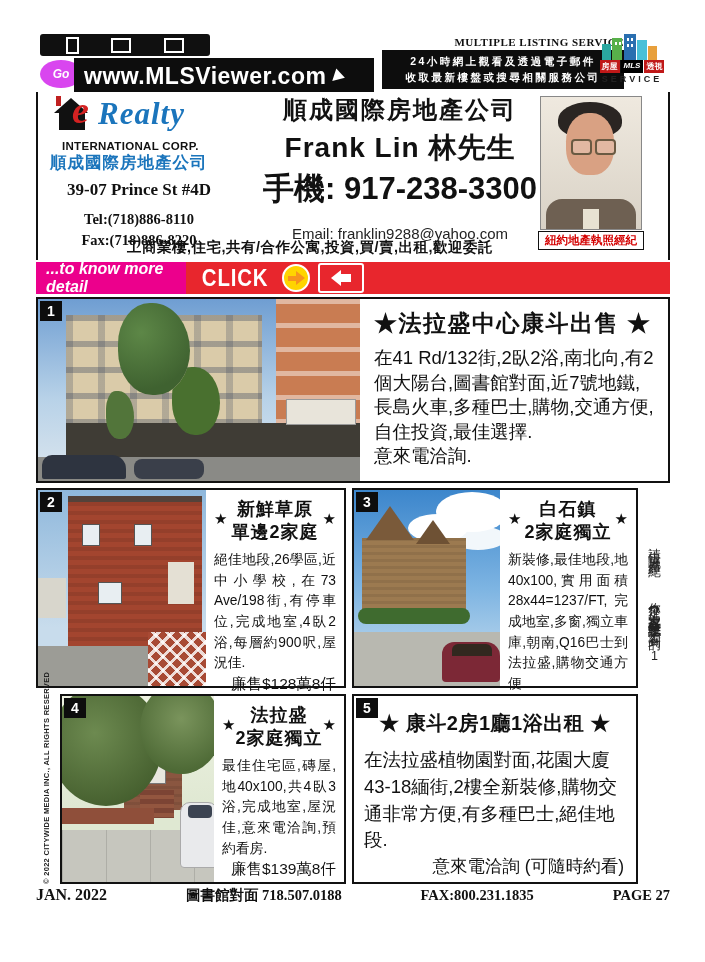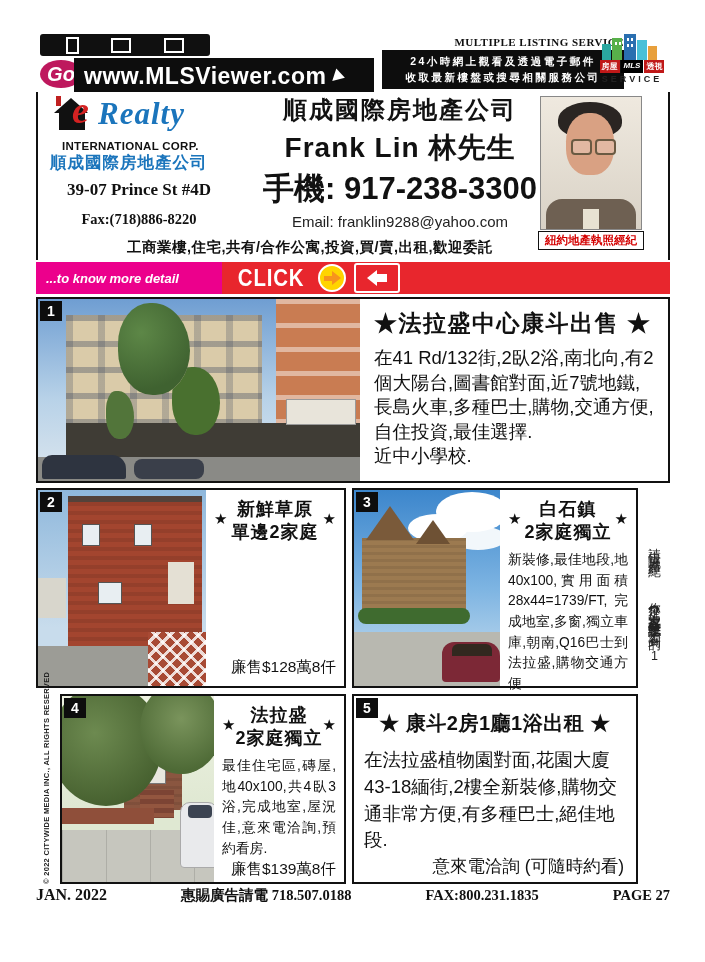--- a/index.html
+++ b/index.html
@@ -5,22 +5,22 @@
   html,body{margin:0;padding:0;background:#f4f4f2;}
   .page{position:relative;width:705px;height:962px;background:#fff;overflow:hidden;
         font-family:"Liberation Sans",sans-serif;color:#111;}
 
   
   .banner{position:absolute;left:36px;top:34px;width:634px;height:56px;}
   .devices{position:absolute;left:4px;top:0;width:150px;height:22px;background:#101010;
            border-radius:3px;display:flex;align-items:center;justify-content:space-around;padding:0 10px;}
   .dev{width:16px;height:11px;border:2px solid #fff;background:#101010;}
   .dev.ph{width:9px;height:13px;}
-  .go{position:absolute;left:4px;top:26px;width:42px;height:28px;background:#be185d;border-radius:50%;
-      color:#fff;font-weight:bold;font-style:italic;font-size:20px;display:flex;align-items:center;justify-content:center;}
+  .go{position:absolute;left:4px;top:26px;width:42px;height:28px;background:#d946ef;border-radius:50%;
+      color:#fff;font-weight:bold;font-style:italic;font-size:12px;display:flex;align-items:center;justify-content:center;}
   .sitebar{position:absolute;left:38px;top:24px;width:300px;height:36px;background:#0d0d0d;color:#fff;
            font-weight:bold;font-size:23px;display:flex;align-items:center;padding-left:10px;box-sizing:border-box;letter-spacing:.5px;}
   .cursor{width:0;height:0;border-left:11px solid #fff;border-top:6px solid transparent;border-bottom:7px solid transparent;
           transform:rotate(18deg);margin-left:8px;}
   .mlsblock{position:absolute;left:346px;top:2px;width:242px;}
   .mls-title{font-family:"Liberation Serif",serif;font-weight:bold;font-size:11px;letter-spacing:.5px;text-align:right;}
   .tagline{background:#0d0d0d;color:#fff;font-size:10.5px;line-height:1.55;padding:3px 4px;text-align:center;
            letter-spacing:2.5px;margin-top:2px;font-weight:bold;white-space:nowrap;}
   .vlogo{position:absolute;right:0;top:0;width:76px;text-align:center;}
   .vlogo svg{display:block;margin:0 auto;}
@@ -43,38 +43,38 @@
             font-weight:bold;font-style:italic;font-size:31px;letter-spacing:1px;}
   .intl{font-size:11.5px;font-weight:bold;text-align:left;padding-left:16px;letter-spacing:.3px;}
   .brand-cn{color:#1b75bc;font-weight:bold;font-size:16.5px;letter-spacing:1px;text-align:left;padding-left:4px;}
   .addr{font-family:"Liberation Serif",serif;font-weight:bold;font-size:17px;line-height:1.15;margin-top:6px;}
   .telfax{font-family:"Liberation Serif",serif;font-weight:bold;font-size:14.5px;margin-top:9px;line-height:1.45;}
   .h-center{position:absolute;left:196px;top:2px;width:332px;text-align:center;}
   .hc-cn{font-size:24px;font-weight:bold;letter-spacing:2px;}
   .hc-en{font-size:13.5px;font-weight:bold;margin-top:2px;}
   .hc-agent{font-size:28px;font-weight:bold;margin-top:3px;letter-spacing:1px;}
   .hc-mobile{font-size:31px;font-weight:bold;margin-top:1px;}
-  .hc-email{font-size:15px;margin-top:3px;color:#222;}
+  .hc-email{font-size:15px;margin-top:15px;color:#222;}
   .services{position:absolute;left:12px;bottom:3px;width:520px;font-weight:bold;font-size:14.5px;text-align:center;letter-spacing:.5px;}
   .aphoto{position:absolute;right:26px;top:4px;width:100px;height:132px;border:1px solid #888;
           background:linear-gradient(#efe9df,#d9d2c6);overflow:hidden;}
   .ph-hair{position:absolute;left:17px;top:5px;width:64px;height:36px;background:#2a2522;border-radius:50% 50% 42% 42%;}
   .ph-face{position:absolute;left:25px;top:16px;width:48px;height:62px;background:#d9a183;border-radius:46% 46% 42% 42%;}
   .ph-glasses{position:absolute;left:30px;top:42px;display:flex;gap:3px;}
   .lens{width:17px;height:12px;border:2px solid #6a5a42;border-radius:4px;background:rgba(255,255,255,.25);}
   .ph-suit{position:absolute;left:5px;bottom:0;width:90px;height:30px;background:#6e6052;border-radius:16px 16px 0 0;}
   .ph-shirt{position:absolute;left:42px;bottom:0;width:16px;height:20px;background:#e8e2d2;}
   .photo-cap{position:absolute;right:24px;top:139px;width:104px;background:#fff;border:1px solid #111;
              color:#d40000;font-weight:bold;font-size:11.5px;text-align:center;padding:1px 0;}
 
   
   .clickbar{position:absolute;left:36px;top:262px;width:634px;height:32px;background:#e8262d;
             display:flex;align-items:center;box-sizing:border-box;}
   .detail{background:#ec008c;height:100%;display:flex;align-items:center;padding:0 10px;color:#fff;
-          font-style:italic;font-weight:bold;font-size:13px;width:186px;box-sizing:border-box;}
+          font-style:italic;font-weight:bold;font-size:16px;width:150px;box-sizing:border-box;}
   .click{color:#fff;font-weight:bold;font-size:24px;letter-spacing:1px;margin:0 8px 0 10px;transform:scaleX(.85);}
   .circle{width:24px;height:24px;background:#ffd400;border-radius:50%;border:2px solid #fff;position:relative;margin-right:8px;flex:none;}
   .c-bar{position:absolute;left:4px;top:10px;width:9px;height:5px;background:#f7941d;}
   .c-tri{position:absolute;left:12px;top:5px;width:0;height:0;border-left:9px solid #f7941d;
          border-top:7px solid transparent;border-bottom:7px solid transparent;}
   .urlbox{flex:1;height:24px;background:#fff;display:flex;align-items:center;padding-left:12px;
           font-size:14.5px;color:#222;position:relative;margin-right:6px;}
   .caret{position:absolute;right:2px;top:1px;width:20px;height:20px;background:#dfe3ec;color:#28357a;
          font-size:11px;display:flex;align-items:center;justify-content:center;border:1px solid #99a;border-bottom:3px solid #28357a;box-sizing:border-box;}
   .back{width:42px;height:26px;background:#e8262d;border:2px solid #fff;border-radius:3px;margin-right:3px;
@@ -232,20 +232,21 @@
         <span class="hbody"></span>
         <span class="e">e</span>
         <span class="realty">Realty</span>
       </div>
       <div class="intl">INTERNATIONAL CORP.</div>
       <div class="brand-cn">順成國際房地產公司</div>
       <div class="addr">
         <div>39-07 Prince St #4D</div>
       </div>
       <div class="telfax">
+        <div>Tel:(718)886-8110</div>
         <div>Fax:(718)886-8220</div>
       </div>
     </div>
     <div class="h-center">
       <div class="hc-cn">順成國際房地產公司</div>
       <div class="hc-agent">Frank Lin 林先生</div>
       <div class="hc-mobile">手機: 917-238-3300</div>
       <div class="hc-email">Email: franklin9288@yahoo.com</div>
     </div>
     <div class="services">工商業樓,住宅,共有/合作公寓,投資,買/賣,出租,歡迎委託</div>
@@ -284,21 +285,21 @@
       <div class="abs p1-store"></div>
       <div class="abs p1-sign"></div>
       <div class="abs p1-street"></div>
       <div class="abs p1-car1"></div>
       <div class="abs p1-car2"></div>
       <div class="abs p1-tree"></div>
     </div>
     <div class="t1">
       <div class="title1">★法拉盛中心康斗出售 ★</div>
       <div class="body1">在41 Rd/132街,2臥2浴,南北向,有2個大陽台,圖書館對面,近7號地鐵,長島火車,多種巴士,購物,交通方便,自住投資,最佳選擇.</div>
-      <div class="body1b">近中小學校.</div>
+      <div class="body1b">意來電洽詢.</div>
     </div>
   </div>
 
   <div class="card" id="card2">
     <div class="badge">2</div>
     <div class="pwrap">
       <div class="abs p2-sky"></div>
       <div class="abs p2-roofline"></div>
       <div class="abs p2-house"></div>
       <div class="abs p2-w" style="left:44px;top:34px;"></div>
@@ -309,20 +310,21 @@
       <div class="abs p2-porch"></div>
       <div class="abs p2-fence"></div>
     </div>
     <div class="tsm">
       <div class="tw">
         <span class="star sl">★</span>
         <div class="tl">新鮮草原</div>
         <div class="tl">單邊2家庭</div>
         <span class="star sr">★</span>
       </div>
+      <div class="body-sm">絕佳地段,26學區,近中小學校,在73 Ave/198街,有停車位,完成地室,4臥2浴,每層約900呎,屋況佳.</div>
       <div class="price">廉售$128萬8仟</div>
     </div>
   </div>
 
   <div class="card" id="card3">
     <div class="badge">3</div>
     <div class="pwrap">
       <div class="abs p3-sky"></div>
       <div class="abs p3-cloud"></div>
       <div class="abs p3-house"></div>
@@ -333,21 +335,21 @@
       <div class="abs p3-car"></div>
       <div class="abs p3-carwin"></div>
     </div>
     <div class="tsm">
       <div class="tw">
         <span class="star sl">★</span>
         <div class="tl">白石鎮</div>
         <div class="tl">2家庭獨立</div>
         <span class="star sr">★</span>
       </div>
-      <div class="body-sm">新裝修,最佳地段,地40x100,實用面積28x44=1739/FT,完成地室,多窗,獨立車庫,朝南,Q16巴士到法拉盛,購物交通方便.</div>
+      <div class="body-sm">新裝修,最佳地段,地40x100,實用面積28x44=1237/FT,完成地室,多窗,獨立車庫,朝南,Q16巴士到法拉盛,購物交通方便.</div>
       <div class="price">售$128萬8仟</div>
     </div>
   </div>
 
   <div class="card" id="card4">
     <div class="badge">4</div>
     <div class="pwrap">
       <div class="abs p4-sky"></div>
       <div class="abs p4-house"></div>
       <div class="abs p4-door"></div>
@@ -378,18 +380,18 @@
     <div class="note5">意來電洽詢 (可隨時約看)</div>
   </div>
 
   <div class="rv">
     <span>請告訴地產經紀: 你是從</span><b>《家居雜誌》</b><span>上看到的 1</span>
   </div>
   <div class="lv">© 2022 CITYWIDE MEDIA INC., ALL RIGHTS RESERVED</div>
 
   <div class="footer">
     <span class="f-date">JAN. 2022</span>
-    <span>惠賜廣告請電 718.507.0188</span>
+    <span>圖書館對面 718.507.0188</span>
     <span>FAX:800.231.1835</span>
     <span>PAGE 27</span>
   </div>
 
 </div>
 
 </body></html>

